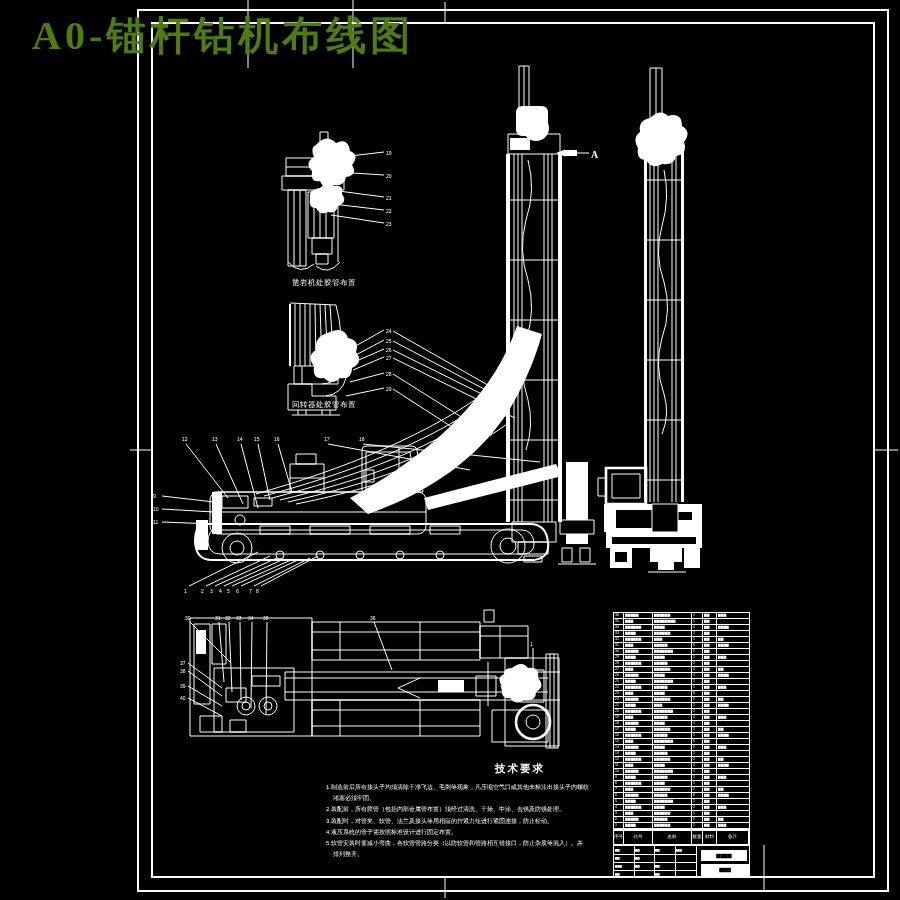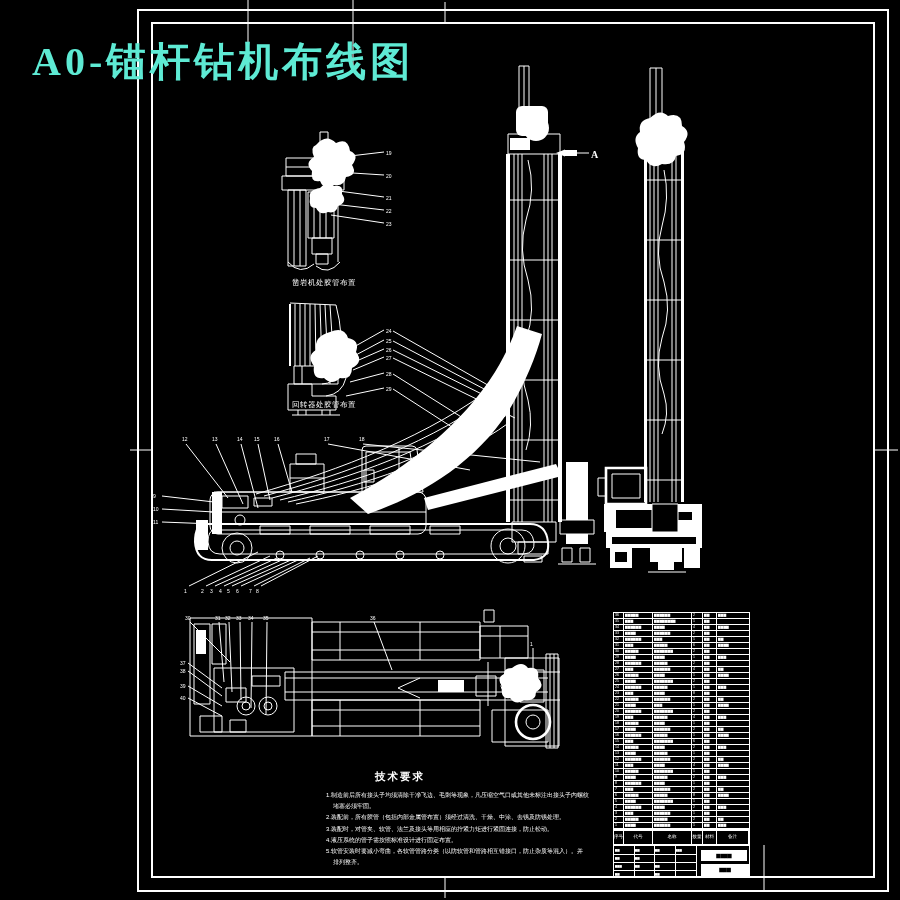--- a/index.html
+++ b/index.html
@@ -7,26 +7,26 @@
   #stage{position:relative;width:900px;height:900px;background:#000;}
   svg{position:absolute;left:0;top:0;}
   svg *{stroke:#ffffff;fill:none;stroke-width:1;vector-effect:non-scaling-stroke;}
   svg .f{fill:#ffffff;stroke:none;}
   svg .k{fill:#000000;stroke:none;}
   svg .t{fill:#ffffff;stroke:none;font-family:"Liberation Sans",sans-serif;font-size:5px;}
   svg .cap{fill:#ffffff;stroke:none;font-family:"Liberation Sans",sans-serif;font-size:7.5px;letter-spacing:.5px;}
   svg .amark{fill:#ffffff;stroke:none;font-family:"Liberation Serif",serif;font-size:10px;font-weight:bold;}
   svg .w2{stroke-width:2;}
   svg .w3{stroke-width:2.6;}
-  #title{position:absolute;left:32px;top:34px;color:#5eead4;
+  #title{position:absolute;left:32px;top:8px;color:#4d7c0f;
     font-family:"Liberation Serif",serif;font-weight:bold;font-size:40px;
     letter-spacing:4px;white-space:nowrap;z-index:5;}
   
   #tech{position:absolute;left:326px;top:758px;width:268px;color:#fff;z-index:4;}
-  #tech .tr-title{font-size:10.5px;font-weight:bold;text-align:left;width:170px;margin:12px auto 6px auto;letter-spacing:2px;}
+  #tech .tr-title{font-size:10.5px;font-weight:bold;text-align:right;width:170px;margin:4px auto 6px auto;letter-spacing:2px;}
   #tech .tr-line{font-size:6px;line-height:11.2px;white-space:nowrap;overflow:hidden;}
   #tech .tr-cont{padding-left:7px;}
   
   #bom{position:absolute;left:613px;top:612px;width:137px;height:218px;z-index:4;
     display:grid;grid-template-columns:10px 29px 39px 11px 14px 1fr;
     grid-auto-rows:1fr;border:1.2px solid #fff;box-sizing:border-box;}
   #bom .c{border-right:.5px solid #fff;border-bottom:.5px solid #fff;
     color:#fff;font-size:3.5px;line-height:5px;white-space:nowrap;overflow:hidden;padding-left:1px;}
   #bom .c:nth-child(6n){border-right:none;}
   

